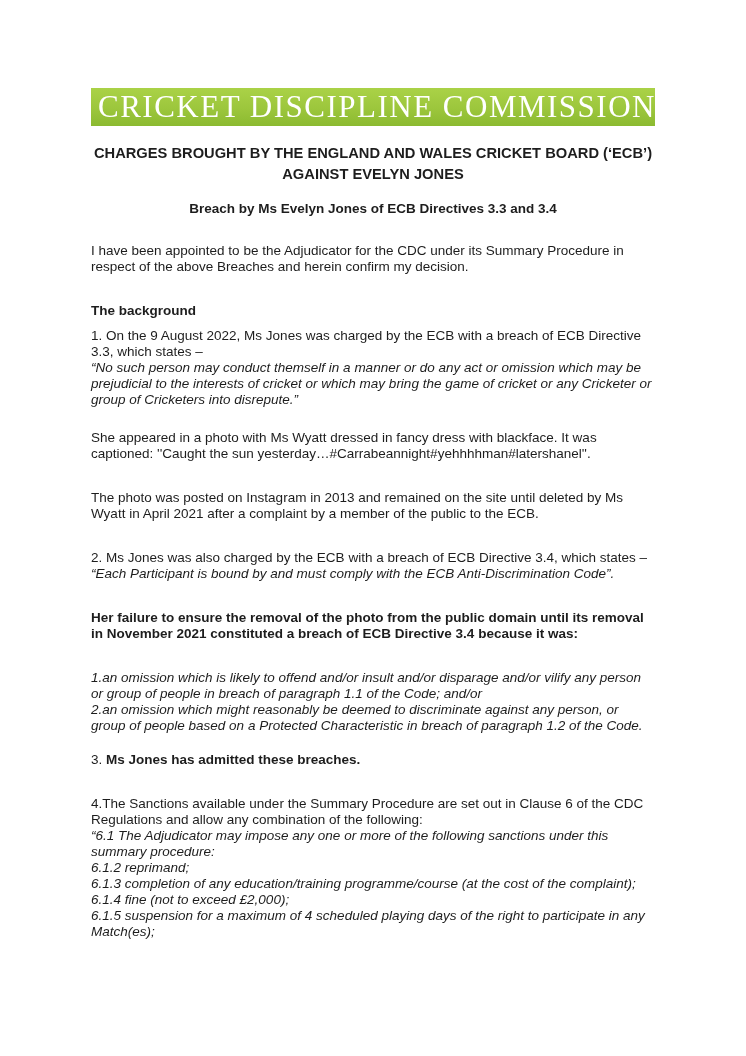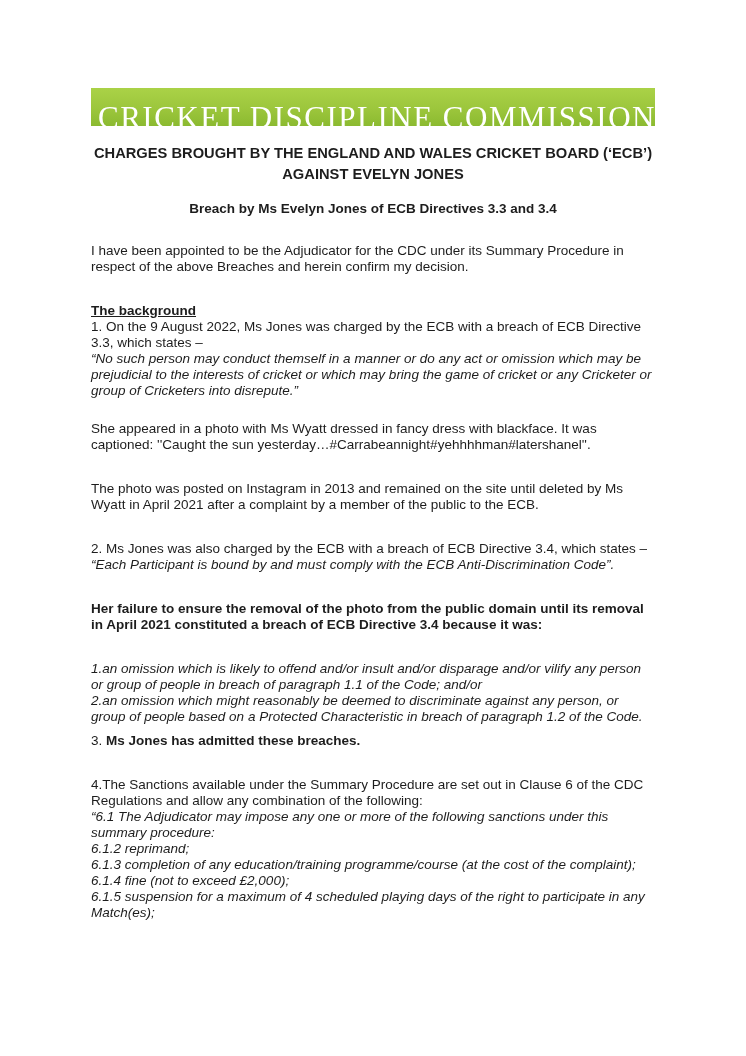--- a/index.html
+++ b/index.html
@@ -18,21 +18,21 @@
     font-family: "Liberation Sans", sans-serif;
     font-size: 13.5px;
     line-height: 16px;
     color: #1d1d1d;
     overflow: hidden;
   }
   .banner {
     height: 38px;
     background: linear-gradient(180deg, #aad247 0%, #9cc63c 55%, #8bba30 100%);
     display: flex;
-    align-items: flex-end;
+    align-items: center;
     padding: 0 7px;
     margin-bottom: 17px;
   }
   .banner-text {
     font-family: "Liberation Serif", serif;
     font-weight: 400;
     font-size: 31px;
     letter-spacing: 1.5px;
     color: #ffffff;
     white-space: nowrap;
@@ -47,22 +47,22 @@
   h2.doc-subtitle {
     margin: 0 0 26px 0;
     font-size: 13.5px;
     line-height: 16px;
     font-weight: bold;
     text-align: center;
   }
   p { margin: 0; }
   .bold { font-weight: bold; }
   .italic { font-style: italic; }
-  .mb-0  { margin-bottom: 0; text-decoration: underline; }
-  .mb-18 { margin-bottom: 8px; }
+  .mb-0  { margin-bottom: 9px; }
+  .mb-18 { margin-bottom: 18px; }
   .mb-22 { margin-bottom: 22px; }
   .mb-28 { margin-bottom: 28px; }
 </style>
 </head>
 <body>
 
 <main class="page">
 
   <header class="banner">
     <span class="banner-text">CRICKET DISCIPLINE COMMISSION</span>
@@ -84,21 +84,21 @@
   <p class="mb-28">She appeared in a photo with Ms Wyatt dressed in fancy dress with blackface. It was captioned: ''Caught the sun yesterday…#Carrabeannight#yehhhhman#latershanel''.</p>
 
 
   <p class="mb-28">The photo was posted on Instagram in 2013 and remained on the site until deleted by Ms Wyatt in April 2021 after a complaint by a member of the public to the ECB.</p>
 
   <div class="mb-28">
     <p>2. Ms Jones was also charged by the ECB with a breach of ECB Directive 3.4, which states –</p>
     <p class="italic">“Each Participant is bound by and must comply with the ECB Anti-Discrimination Code”.</p>
   </div>
 
-  <p class="bold mb-28">Her failure to ensure the removal of the photo from the public domain until its removal in April 2021 constituted a breach of ECB Directive 3.4 because it was:</p>
+  <p class="bold mb-28">Her failure to ensure the removal of the photo from the public domain until its removal in November 2021 constituted a breach of ECB Directive 3.4 because it was:</p>
 
   <div class="italic mb-18">
     <p>1.an omission which is likely to offend and/or insult and/or disparage and/or vilify any person or group of people in breach of paragraph 1.1 of the Code; and/or</p>
     <p>2.an omission which might reasonably be deemed to discriminate against any person, or group of people based on a Protected Characteristic in breach of paragraph 1.2 of the Code.</p>
   </div>
 
   <p class="mb-28"><span>3. </span><span class="bold">Ms Jones has admitted these breaches.</span></p>
 
   <div>
     <p>4.The Sanctions available under the Summary Procedure are set out in Clause 6 of the CDC Regulations and allow any combination of the following:</p>

